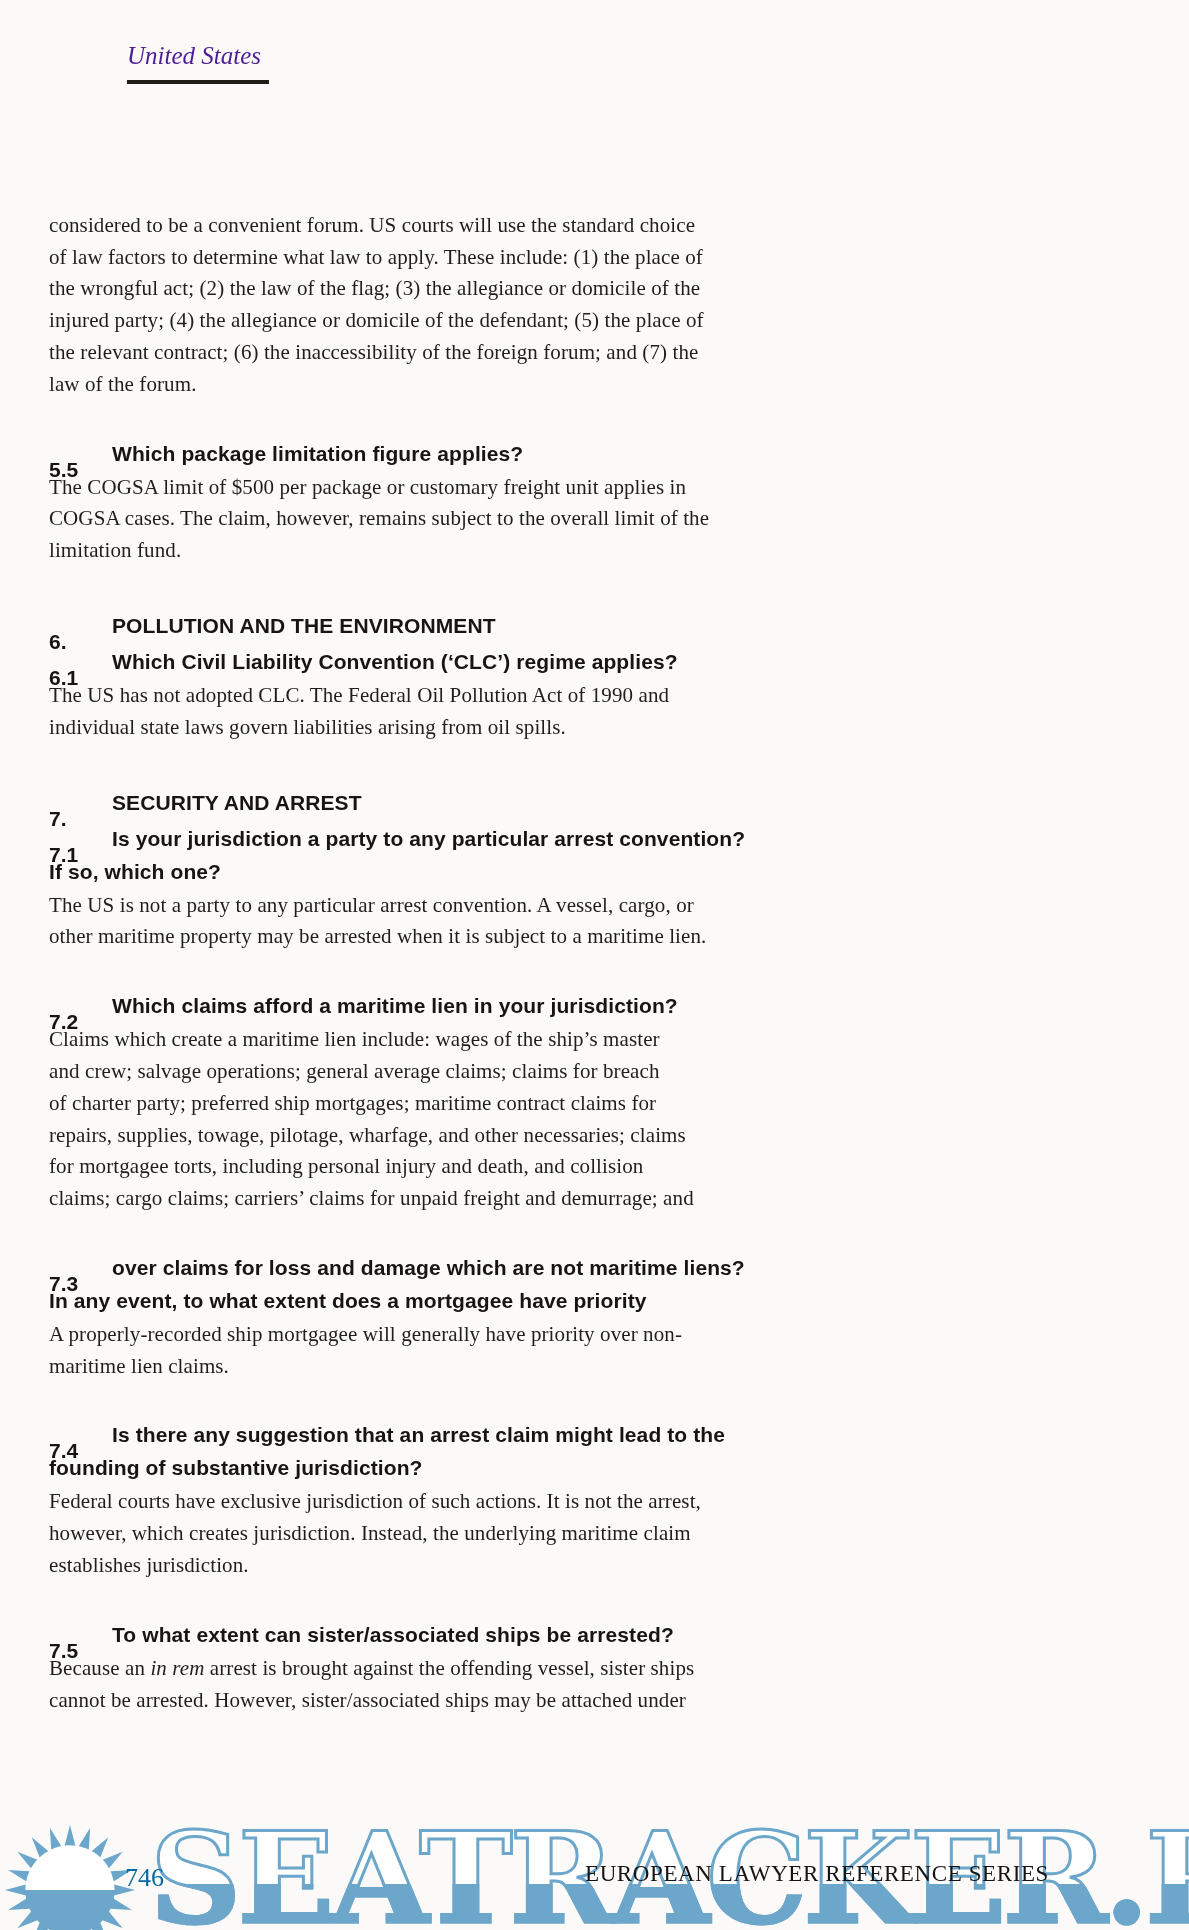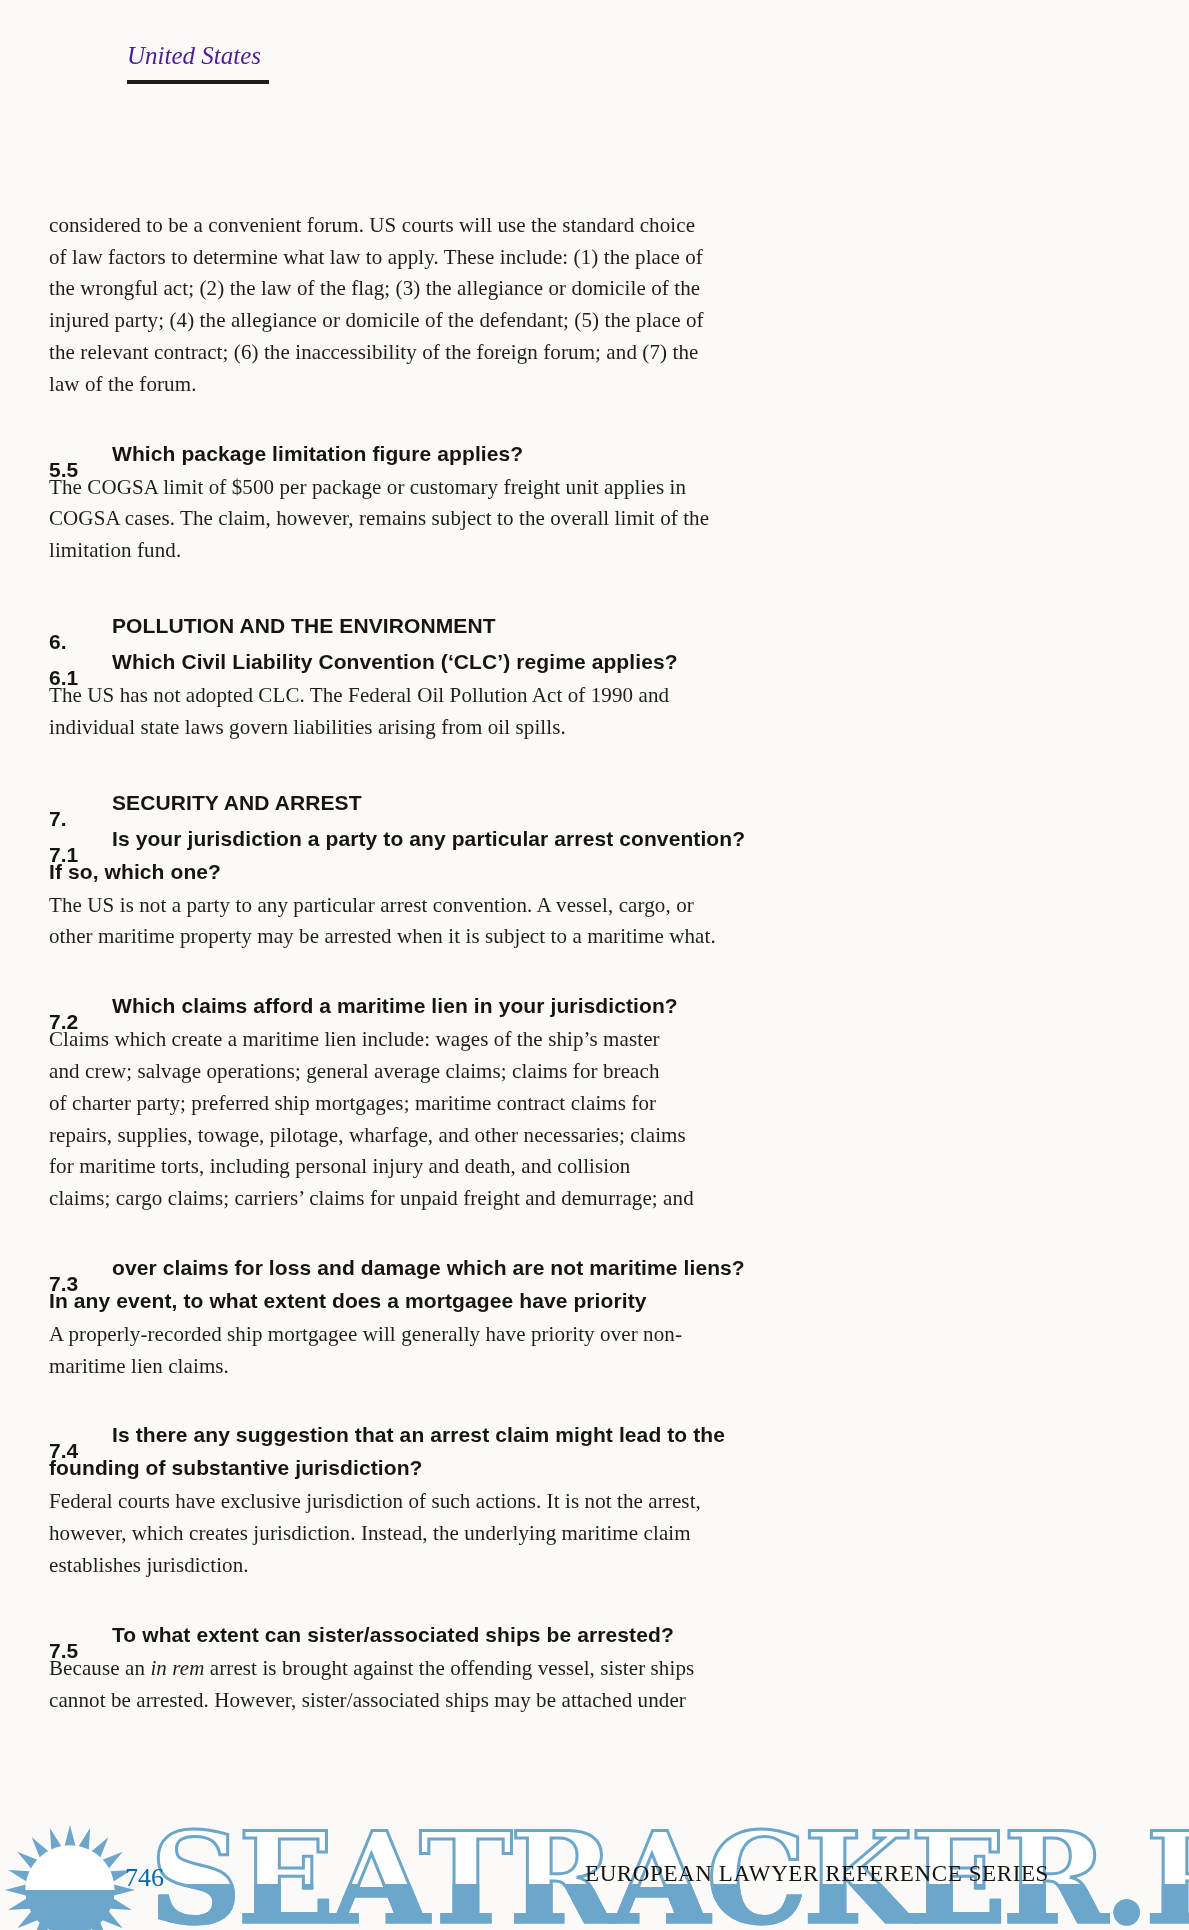--- a/index.html
+++ b/index.html
@@ -141,37 +141,37 @@
     <section class="qsection after-major">
       <div class="qheading">
         <span class="qnum">7.1</span>
         <div class="qlines">
             <div class="tline">Is your jurisdiction a party to any particular arrest convention?</div>
             <div class="tline">If so, which one?</div>
           </div>
       </div>
       <div class="para qbody">
           <div class="tline">The US is not a party to any particular arrest convention. A vessel, cargo, or</div>
-          <div class="tline">other maritime property may be arrested when it is subject to a maritime what.</div>
+          <div class="tline">other maritime property may be arrested when it is subject to a maritime lien.</div>
         </div>
     </section>
 
     <section class="qsection">
       <div class="qheading">
         <span class="qnum">7.2</span>
         <div class="qlines">
             <div class="tline">Which claims afford a maritime lien in your jurisdiction?</div>
           </div>
       </div>
       <div class="para qbody">
           <div class="tline">Claims which create a maritime lien include: wages of the ship’s master</div>
           <div class="tline">and crew; salvage operations; general average claims; claims for breach</div>
           <div class="tline">of charter party; preferred ship mortgages; maritime contract claims for</div>
           <div class="tline">repairs, supplies, towage, pilotage, wharfage, and other necessaries; claims</div>
-          <div class="tline">for maritime torts, including personal injury and death, and collision</div>
+          <div class="tline">for mortgagee torts, including personal injury and death, and collision</div>
           <div class="tline">claims; cargo claims; carriers’ claims for unpaid freight and demurrage; and</div>
         </div>
     </section>
 
     <section class="qsection">
       <div class="qheading">
         <span class="qnum">7.3</span>
         <div class="qlines">
             <div class="tline">over claims for loss and damage which are not maritime liens?</div>
             <div class="tline">In any event, to what extent does a mortgagee have priority</div>

